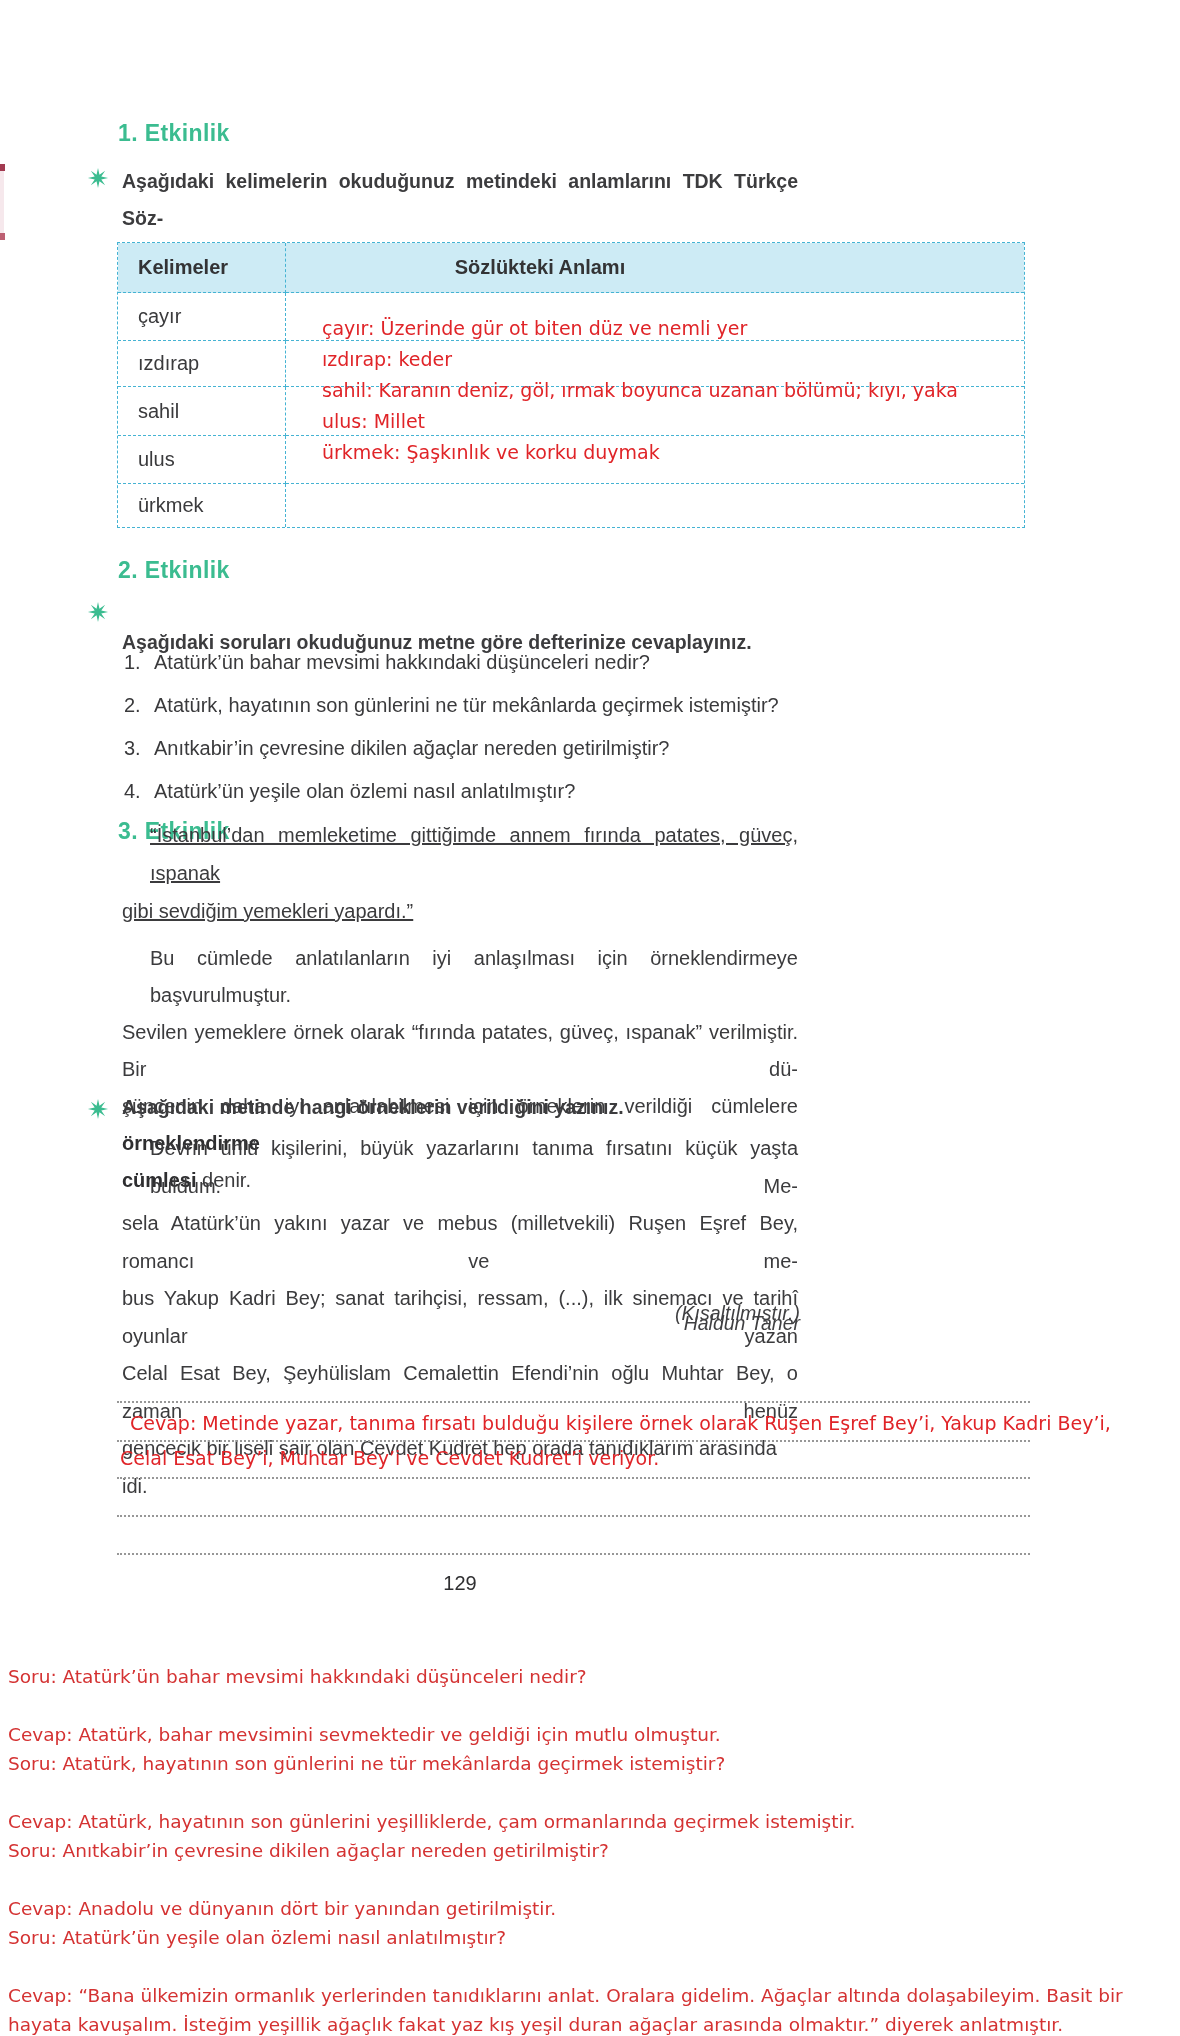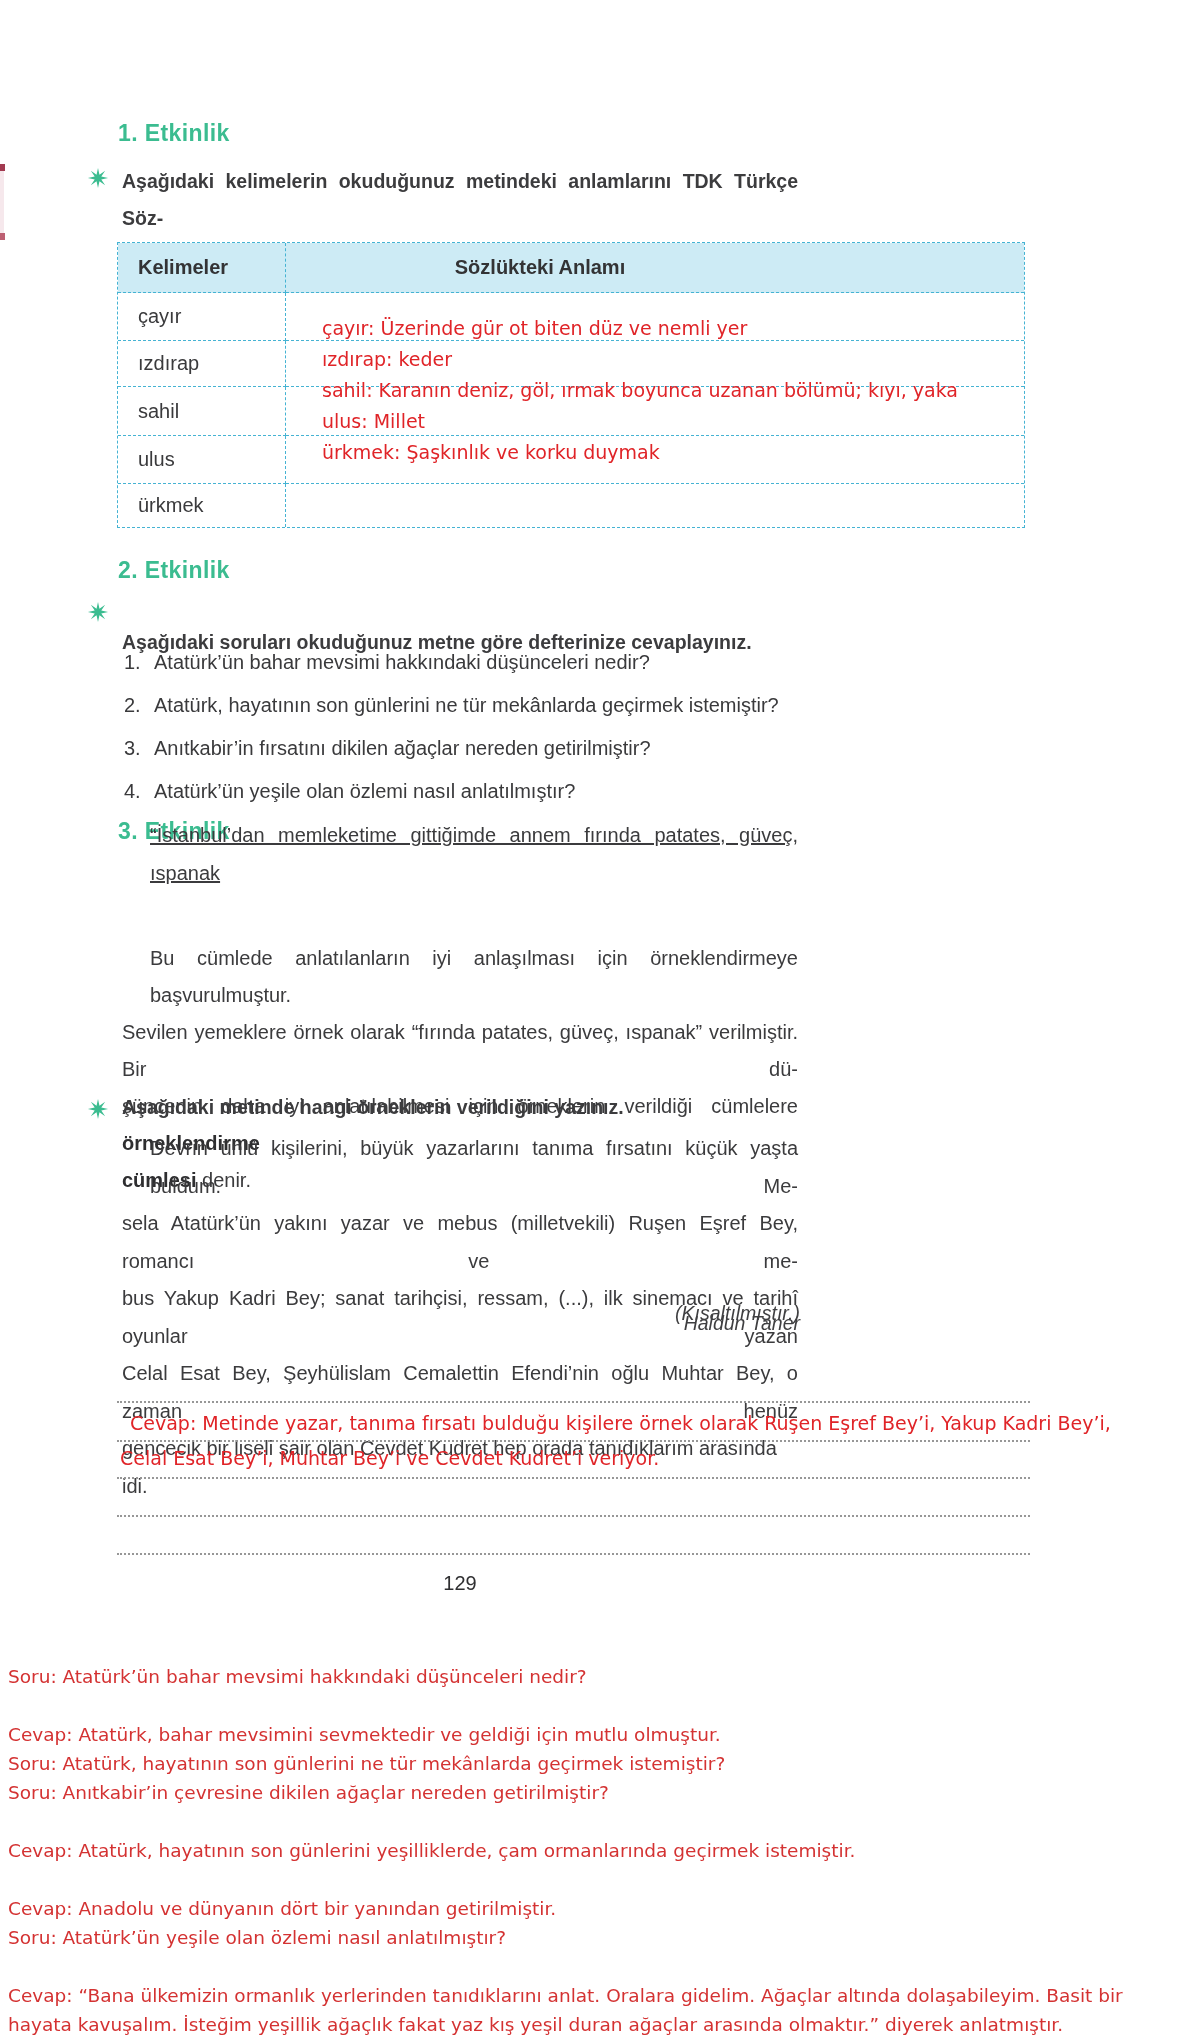--- a/index.html
+++ b/index.html
@@ -114,32 +114,33 @@
     <div class="q-row">
       <span class="q-num">1.</span>
       <span>Atatürk’ün bahar mevsimi hakkındaki düşünceleri nedir?</span>
     </div>
     <div class="q-row">
       <span class="q-num">2.</span>
       <span>Atatürk, hayatının son günlerini ne tür mekânlarda geçirmek istemiştir?</span>
     </div>
     <div class="q-row">
       <span class="q-num">3.</span>
-      <span>Anıtkabir’in fırsatını dikilen ağaçlar nereden getirilmiştir?</span>
+      <span>Anıtkabir’in çevresine dikilen ağaçlar nereden getirilmiştir?</span>
     </div>
     <div class="q-row">
       <span class="q-num">4.</span>
       <span>Atatürk’ün yeşile olan özlemi nasıl anlatılmıştır?</span>
     </div>
   </div>
 
   <div class="abs etkinlik-title" style="left:118px;top:818px;">3. Etkinlik</div>
 
   <div class="abs para lh38" style="left:122px;top:816px;text-decoration:underline;">
     <div class="jline indent">“İstanbul’dan memleketime gittiğimde annem fırında patates, güveç, ıspanak</div>
+    <div>gibi sevdiğim yemekleri yapardı.”</div>
   </div>
 
   <div class="abs para lh37" style="left:122px;top:940px;">
     <div class="jline indent">Bu cümlede anlatılanların iyi anlaşılması için örneklendirmeye başvurulmuştur.</div>
     <div class="jline">Sevilen yemeklere örnek olarak “fırında patates, güveç, ıspanak” verilmiştir. Bir dü-</div>
     <div class="jline"><span>şüncenin daha iyi anlatılabilmesi için örneklerin verildiği cümlelere </span><b>örneklendirme</b></div>
     <div><b>cümlesi</b><span> denir.</span></div>
   </div>
 
   <span class="abs bullet" style="left:87px;top:1098px;">
@@ -168,20 +169,20 @@
 
   <div class="abs red-ans" style="left:130px;top:1412px;">Cevap: Metinde yazar, tanıma fırsatı bulduğu kişilere örnek olarak Ruşen Eşref Bey’i, Yakup Kadri Bey’i,</div>
   <div class="abs red-ans" style="left:120px;top:1447px;">Celal Esat Bey’i, Muhtar Bey’i ve Cevdet Kudret’i veriyor.</div>
 
   <div class="abs page-num" style="left:122px;top:1572px;">129</div>
 
   <div class="abs qa-block" style="left:8px;top:1618px;">
     <p class="qa-line">Soru: Atatürk’ün bahar mevsimi hakkındaki düşünceleri nedir?</p>
     <p class="qa-line qa-cevap">Cevap: Atatürk, bahar mevsimini sevmektedir ve geldiği için mutlu olmuştur.</p>
     <p class="qa-line">Soru: Atatürk, hayatının son günlerini ne tür mekânlarda geçirmek istemiştir?</p>
+    <p class="qa-line qa-cevap">Cevap: Atatürk, hayatının son günlerini yeşilliklerde, çam ormanlarında geçirmek istemiştir.</p>
     <p class="qa-line">Soru: Anıtkabir’in çevresine dikilen ağaçlar nereden getirilmiştir?</p>
-    <p class="qa-line qa-cevap">Cevap: Atatürk, hayatının son günlerini yeşilliklerde, çam ormanlarında geçirmek istemiştir.</p>
     <p class="qa-line qa-cevap">Cevap: Anadolu ve dünyanın dört bir yanından getirilmiştir.</p>
     <p class="qa-line">Soru: Atatürk’ün yeşile olan özlemi nasıl anlatılmıştır?</p>
     <p class="qa-line qa-cevap">Cevap: “Bana ülkemizin ormanlık yerlerinden tanıdıklarını anlat. Oralara gidelim. Ağaçlar altında dolaşabileyim. Basit bir hayata kavuşalım. İsteğim yeşillik ağaçlık fakat yaz kış yeşil duran ağaçlar arasında olmaktır.” diyerek anlatmıştır.</p>
   </div>
 
 </div>
 
 </body></html>

